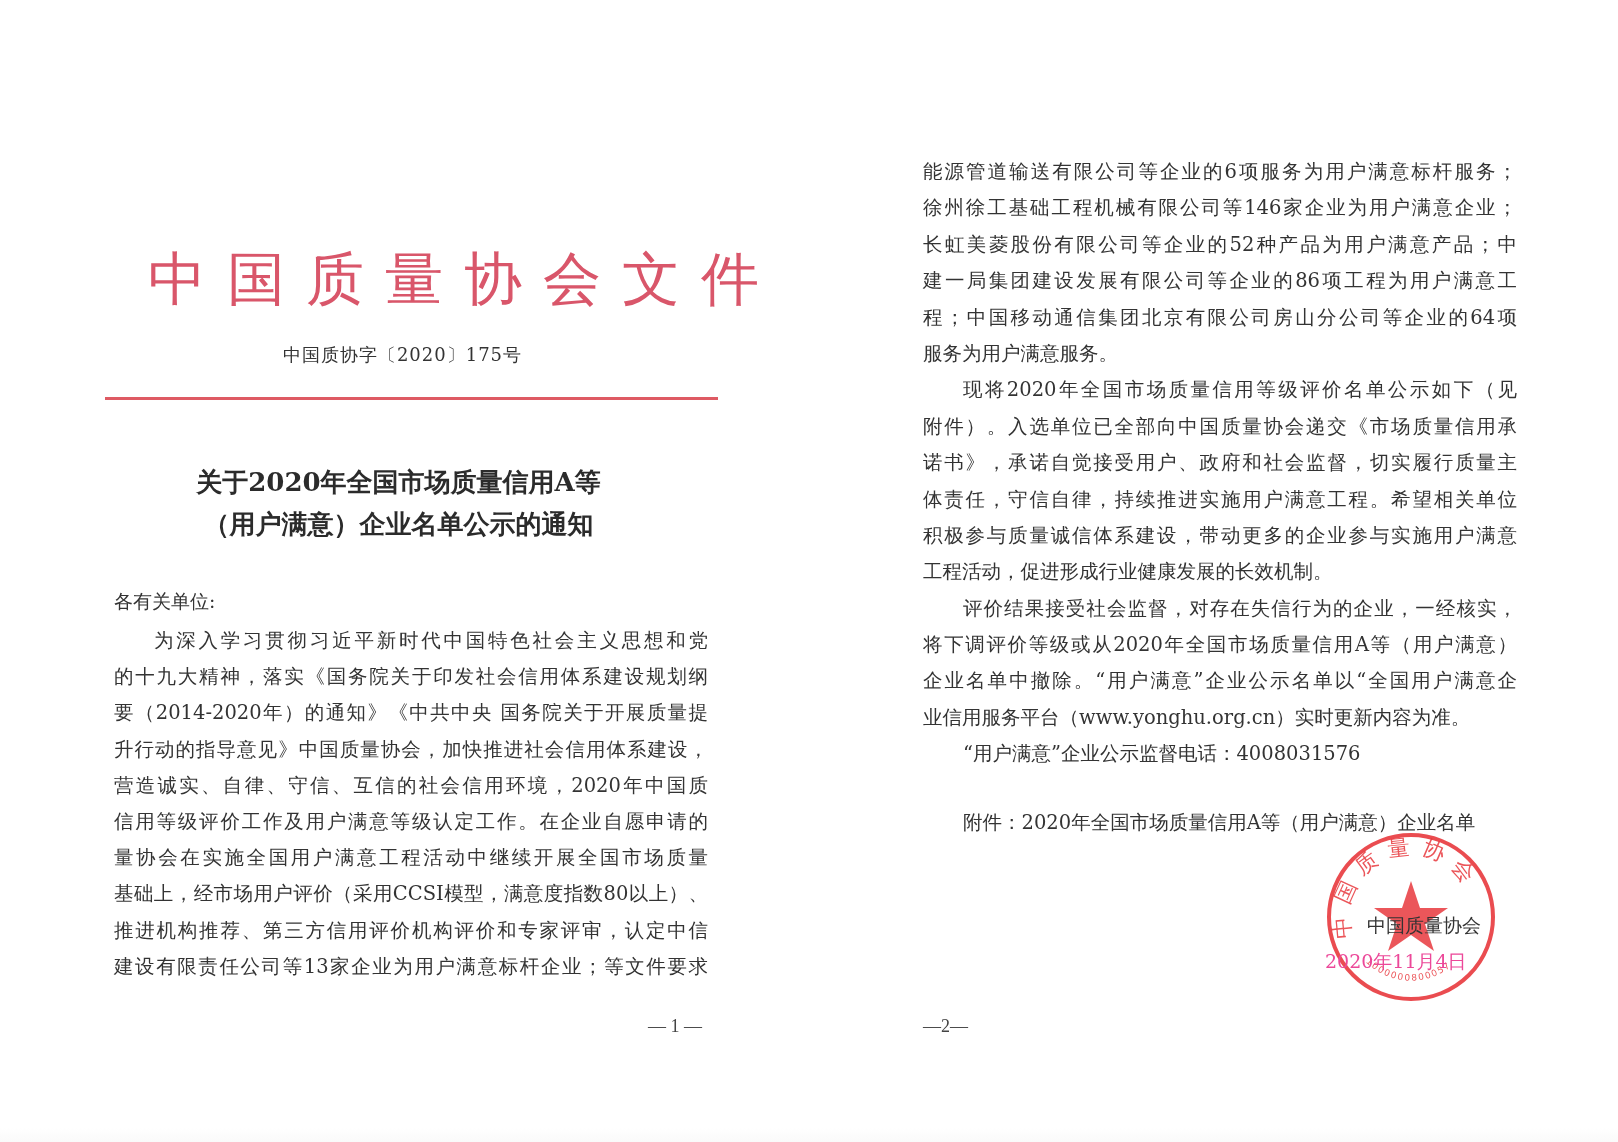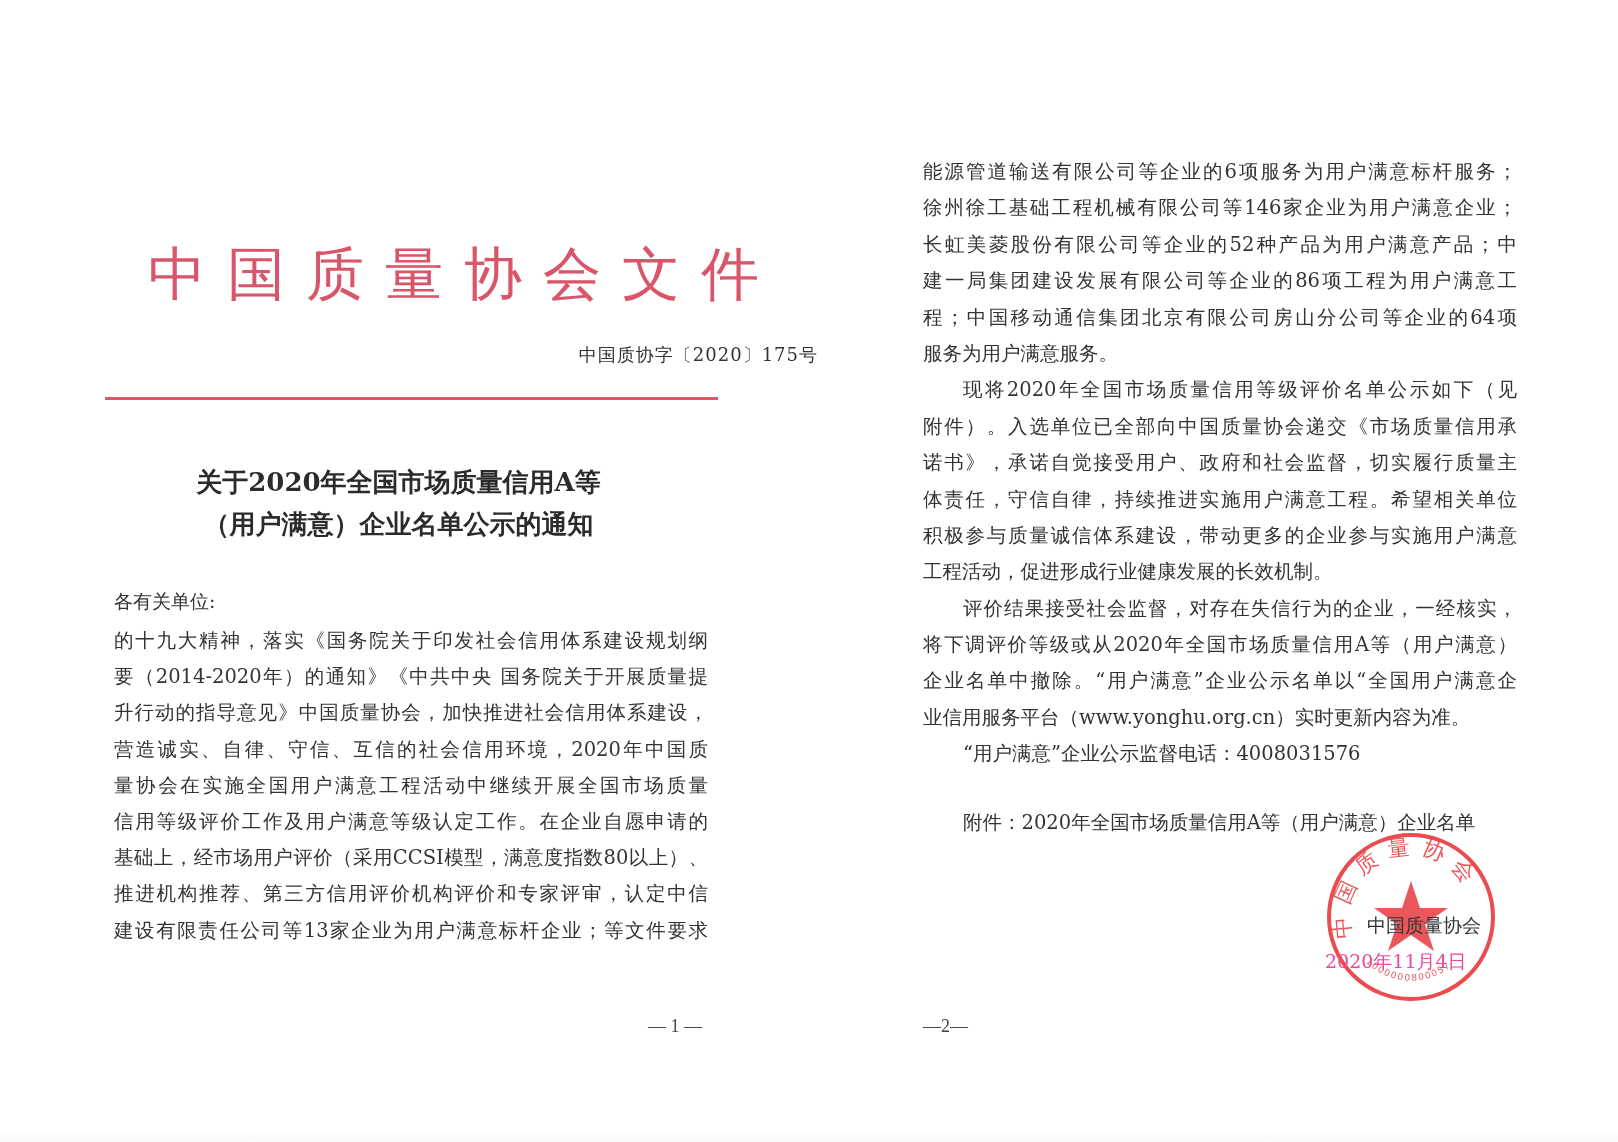--- a/index.html
+++ b/index.html
@@ -6,26 +6,26 @@
   body {
     width: 1618px; height: 1142px; background: #ffffff; position: relative; overflow: hidden;
     font-family: "DejaVu Serif", "Liberation Serif", serif; color: #2a2a2a;
   }
   .page { position: absolute; top: 0; height: 1142px; margin-top: 11px; }
   .page-left { left: 0; width: 809px; }
   .page-right { left: 809px; width: 809px; }
 
   .red-title {
     position: absolute; left: 148px; top: 228px; width: 530px;
-    color: #d9566a; font-family: Liberation Mono, monospace;
+    color: #d9566a; font-family: Liberation Sans, sans-serif;
     font-size: 58px; letter-spacing: 21px; white-space: nowrap; line-height: 80px;
   }
   .doc-number {
-    position: absolute; left: 0; width: 809px; top: 332px; text-align: right;
-    font-size: 18px; color: #333; letter-spacing: 1px; padding-left: 11px;
+    position: absolute; left: 0; width: 809px; top: 332px; text-align: center;
+    font-size: 18px; color: #333; letter-spacing: 1px; padding-left: 0;
   }
   .doc-number span { position: relative; left: -2px; }
   .red-rule {
     position: absolute; left: 105px; top: 386px; width: 613px; height: 3px; background: #de5a63;
   }
   .heading {
     position: absolute; left: 0; width: 809px; text-align: center;
     font-family: "DejaVu Serif", "Liberation Serif", serif; font-weight: bold;
     font-size: 26px; color: #2b2b2b; line-height: 42px;
   }
@@ -77,26 +77,27 @@
 <body>
 
 <div class="page page-left">
   <div class="red-title">中国质量协会文件</div>
   <div class="doc-number"><span>中国质协字〔2020〕175号</span></div>
   <div class="red-rule"></div>
   <div class="heading l1">关于2020年全国市场质量信用A等</div>
   <div class="heading l2">（用户满意）企业名单公示的通知</div>
   <div class="salutation">各有关单位:</div>
   <div class="body-lines">
+    <div class="line indent">为深入学习贯彻习近平新时代中国特色社会主义思想和党</div>
     <div class="line">的十九大精神，落实《国务院关于印发社会信用体系建设规划纲</div>
     <div class="line">要（2014-2020年）的通知》《中共中央 国务院关于开展质量提</div>
     <div class="line">升行动的指导意见》中国质量协会，加快推进社会信用体系建设，</div>
     <div class="line">营造诚实、自律、守信、互信的社会信用环境，2020年中国质</div>
+    <div class="line">信用等级评价工作及用户满意等级认定工作。在企业自愿申请的</div>
     <div class="line">量协会在实施全国用户满意工程活动中继续开展全国市场质量</div>
-    <div class="line">信用等级评价工作及用户满意等级认定工作。在企业自愿申请的</div>
     <div class="line">基础上，经市场用户评价（采用CCSI模型，满意度指数80以上）、</div>
     <div class="line">推进机构推荐、第三方信用评价机构评价和专家评审，认定中信</div>
     <div class="line">建设有限责任公司等13家企业为用户满意标杆企业；等文件要求</div>
   </div>
   <div class="page-num p1">— 1 —</div>
 </div>
 
 <div class="page page-right">
   <div class="r-lines">
     <div class="line">能源管道输送有限公司等企业的6项服务为用户满意标杆服务；</div>

